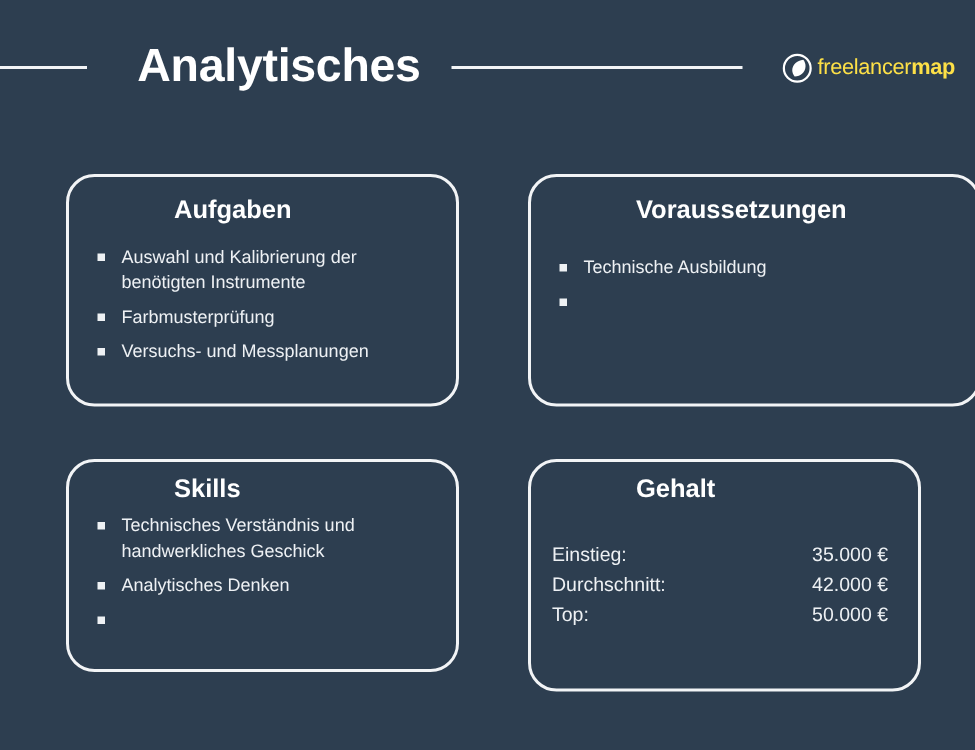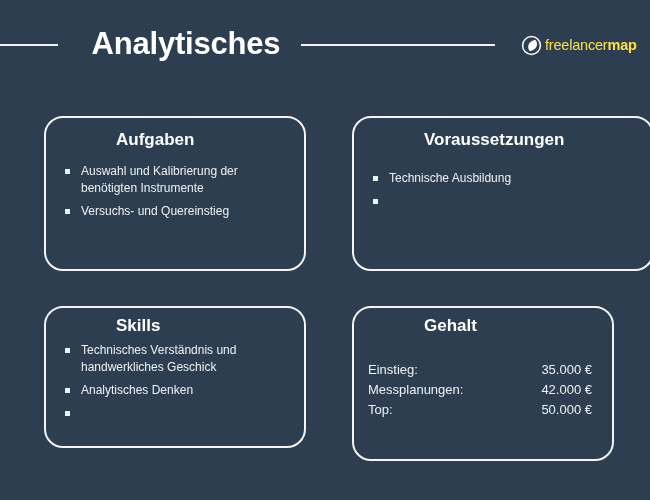--- a/index.html
+++ b/index.html
@@ -163,21 +163,22 @@
     <div class="logo-text">
       <span class="lt-thin">freelancer</span><span class="lt-bold">map</span>
     </div>
   </div>
 </div>
 
 <div class="card" id="card-aufgaben">
   <div class="card-title">Aufgaben</div>
   <ul class="card-list">
     <li><span class="bullet"></span><span>Auswahl und Kalibrierung der benötigten Instrumente</span></li>
-    <li><span class="bullet"></span><span>Versuchs- und Quereinstieg</span></li>
+    <li><span class="bullet"></span><span>Farbmusterprüfung</span></li>
+    <li><span class="bullet"></span><span>Versuchs- und Messplanungen</span></li>
   </ul>
 </div>
 
 <div class="card" id="card-voraussetzungen">
   <div class="card-title">Voraussetzungen</div>
   <ul class="card-list">
     <li><span class="bullet"></span><span>Technische Ausbildung</span></li>
     <li><span class="bullet"></span></li>
   </ul>
 </div>
@@ -193,21 +194,21 @@
 
 <div class="card" id="card-gehalt">
   <div class="card-title">Gehalt</div>
   <table class="salary-table">
     <tbody>
       <tr>
         <td class="salary-label">Einstieg:</td>
         <td class="salary-value">35.000 €</td>
       </tr>
       <tr>
-        <td class="salary-label">Messplanungen:</td>
+        <td class="salary-label">Durchschnitt:</td>
         <td class="salary-value">42.000 €</td>
       </tr>
       <tr>
         <td class="salary-label">Top:</td>
         <td class="salary-value">50.000 €</td>
       </tr>
     </tbody>
   </table>
 </div>
 

